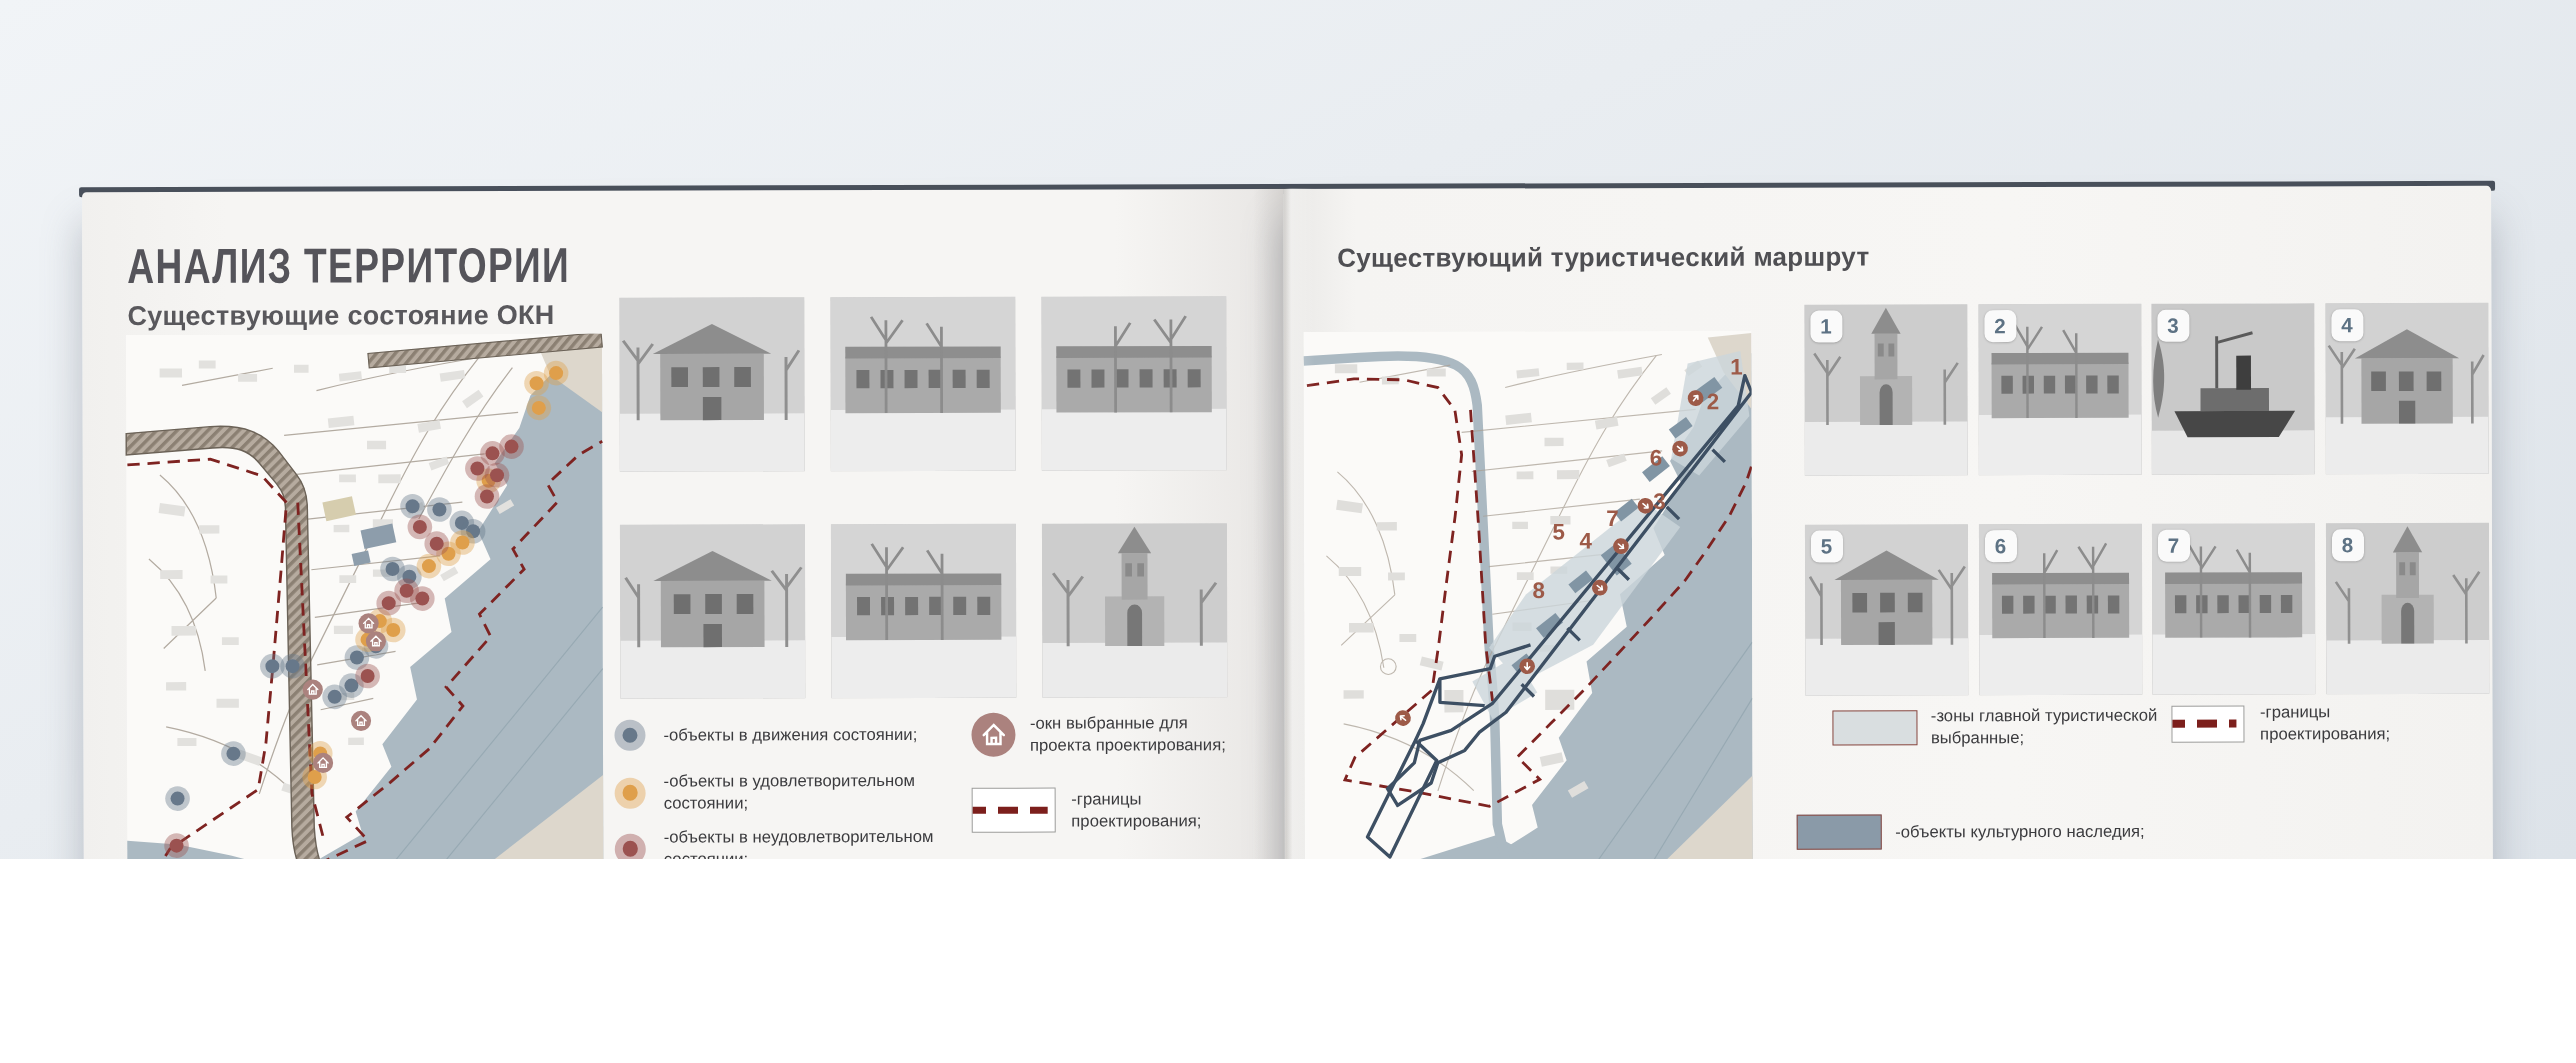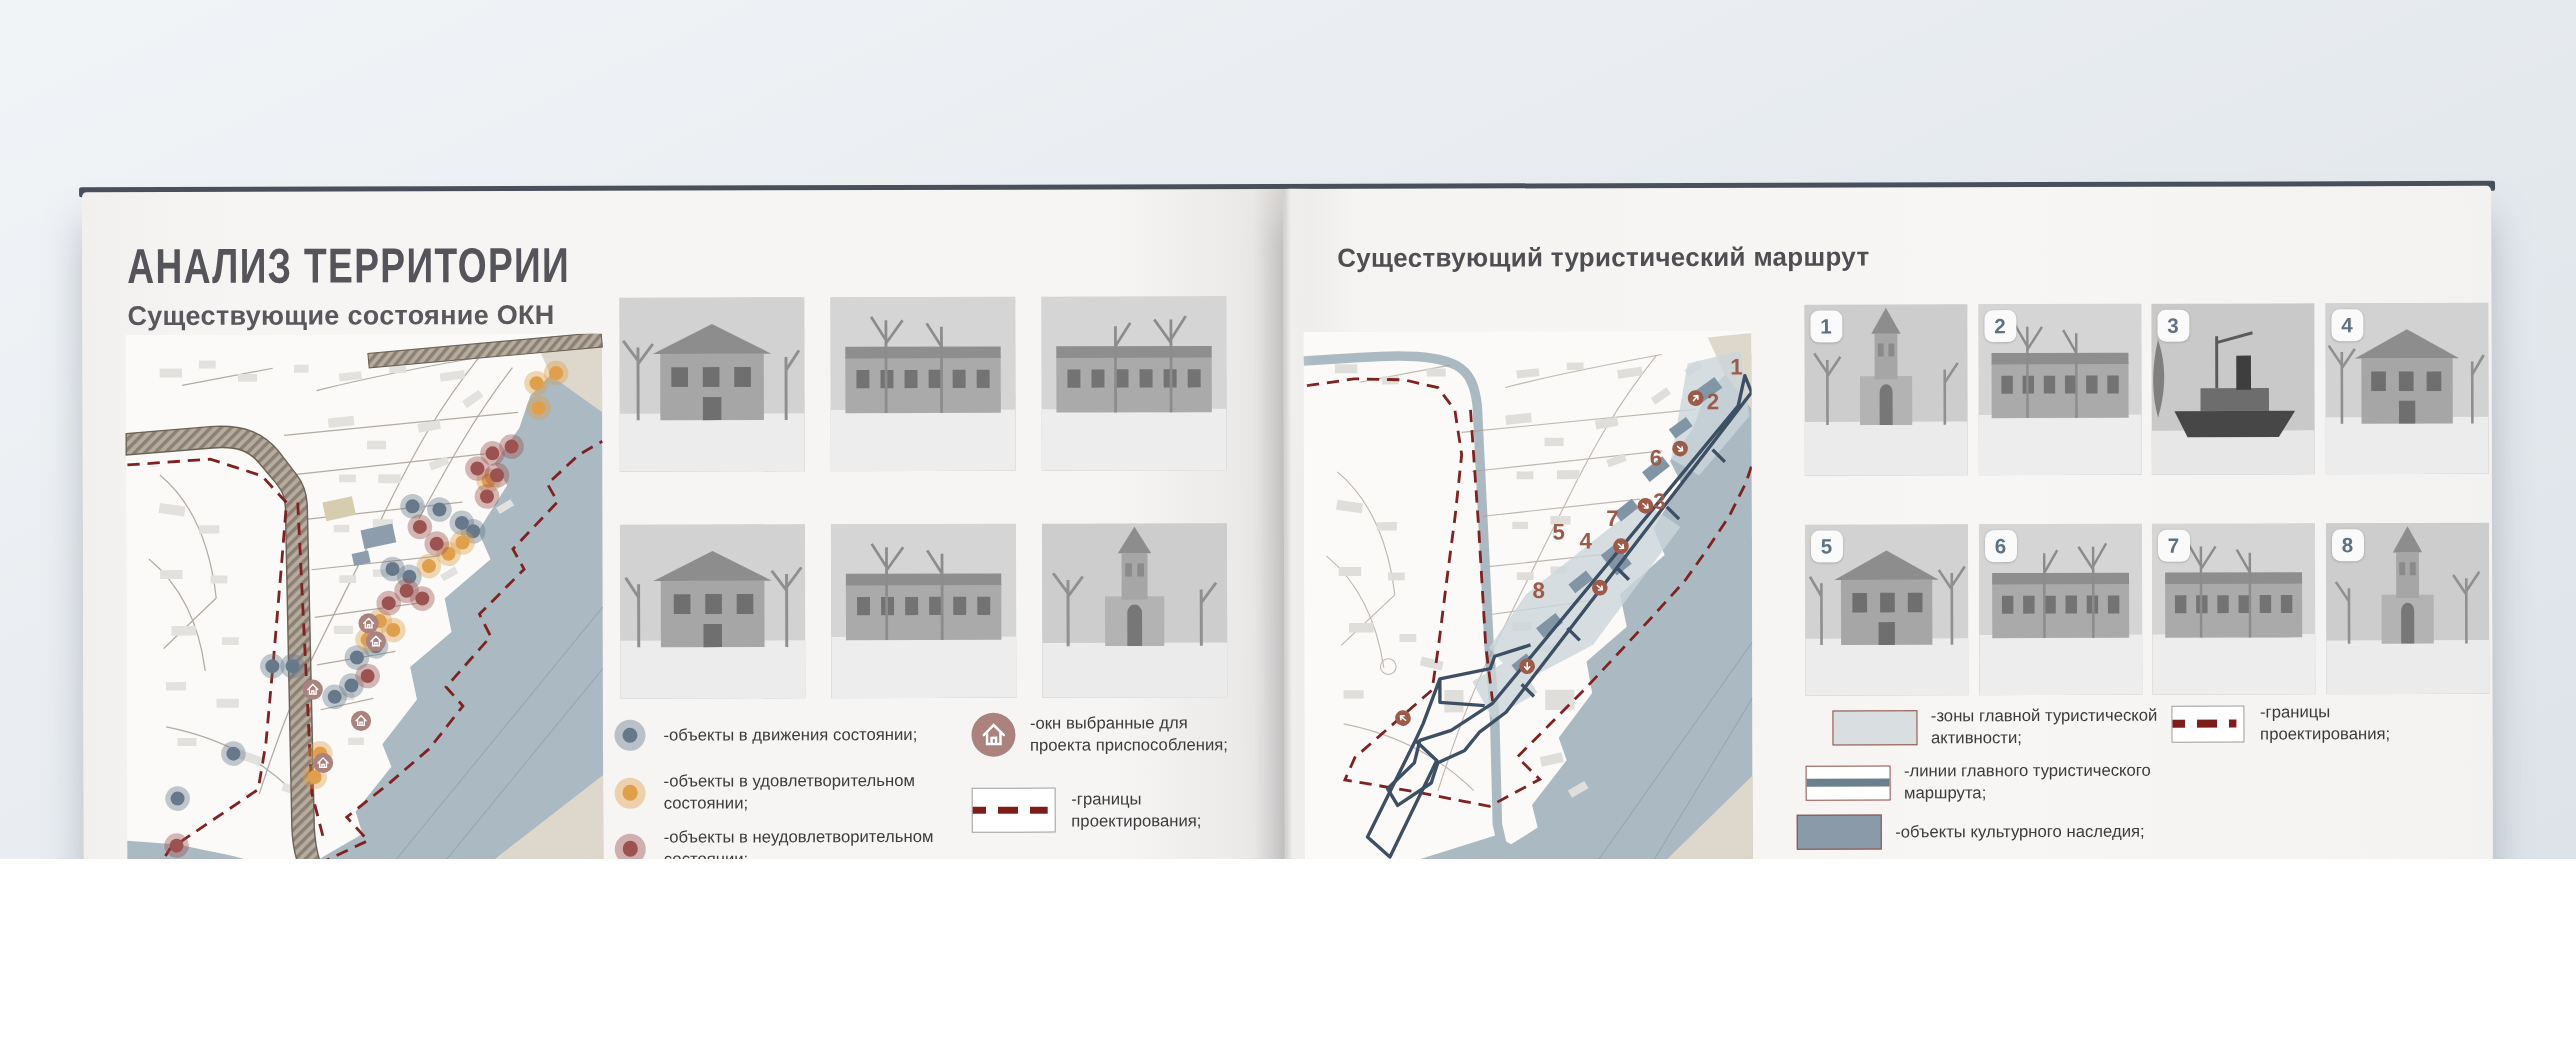--- a/index.html
+++ b/index.html
@@ -321,21 +321,21 @@
       </div>
 
       <div class="legend-item" style="left:888px;top:523px;width:313px">
         <span class="house-icon">
           <svg width="24.6" height="24.6" viewBox="-11 -11 22 22">
               <path d="M-9,0 L0,-9 L9,0 M-6,-2.5 V8 H6 V-2.5 M-2,8 V2.5 H2 V8" stroke="#fff" stroke-width="2.2" fill="none" stroke-linecap="round"></path>
             </svg>
         </span>
         <span class="leg-text">
             <div>-окн выбранные для</div>
-            <div>проекта приспособления;</div>
+            <div>проекта проектирования;</div>
           </span>
       </div>
       <div class="legend-item" style="left:888px;top:598px;width:313px">
         <span class="dash-swatch">
             <span class="dash-line"></span>
           </span>
         <span class="leg-text">
             <div>-границы</div>
             <div>проектирования;</div>
           </span>
@@ -494,30 +494,21 @@
         <svg viewBox="0 0 100 105" preserveAspectRatio="none">
             <use href="#phB" transform="scale(-1,1) translate(-100,0)"></use>
           </svg>
         <div class="badge">8</div>
       </div>
 
       <div class="legend-item" style="left:548px;top:518px;width:357px">
         <span class="sw zone"></span>
         <span class="leg-text">
             <div>-зоны главной туристической</div>
-            <div>активности;</div>
-          </span>
-      </div>
-      <div class="legend-item" style="left:521px;top:573px;width:357px">
-        <span class="sw route">
-            <span class="bar"></span>
-          </span>
-        <span class="leg-text">
-            <div>-линии главного туристического</div>
-            <div>маршрута;</div>
+            <div>выбранные;</div>
           </span>
       </div>
       <div class="legend-item" style="left:512px;top:627px;width:357px">
         <span class="sw heritage"></span>
         <span class="leg-text">-объекты культурного наследия;</span>
       </div>
 
       <div class="legend-item" style="left:887px;top:515px;width:318px">
         <span class="dash-swatch" style="width:73px;flex-basis:73px;height:37px">
             <span class="dash-line"></span>

